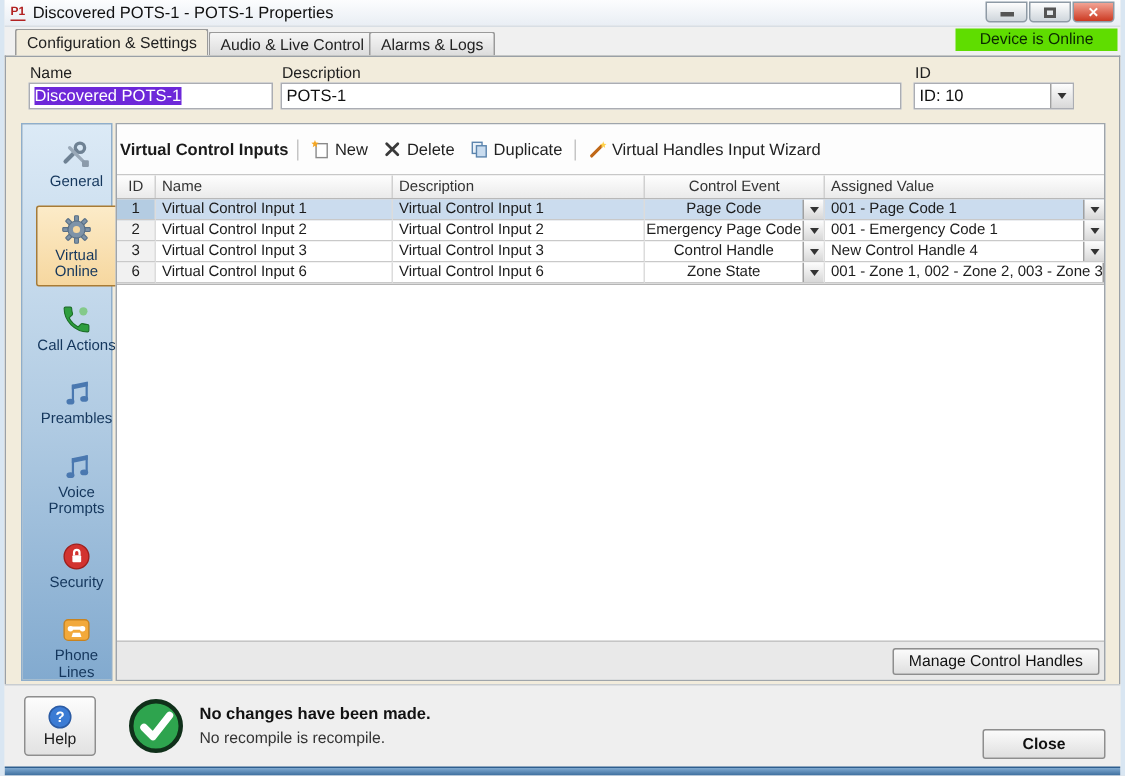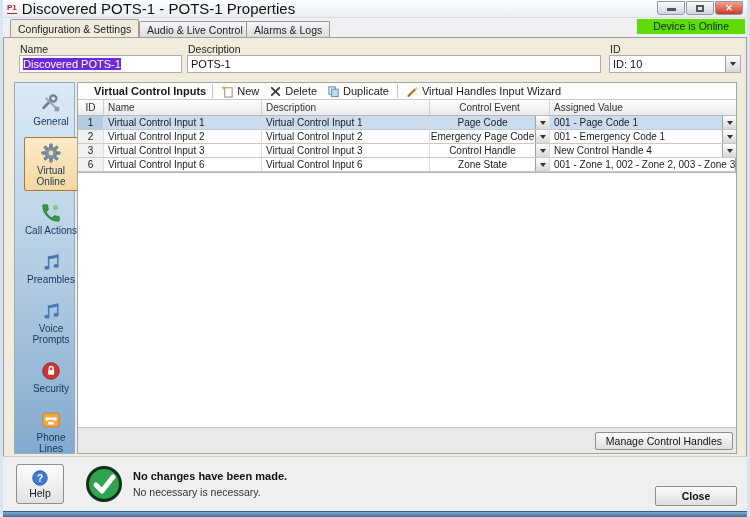--- a/index.html
+++ b/index.html
@@ -8,21 +8,21 @@
     position:relative; width:750px; height:517px; background:#F0F0F0;
     border-left:3px solid #D9E6F2; border-right:3px solid #D9E6F2;
     overflow:hidden; font-size:11px; color:#1a1a1a;
   }
   
   .titlebar{ position:absolute; left:0; top:0; right:0; height:18px;
     background:linear-gradient(#FCFDFE,#E9EEF4); display:flex; align-items:center; padding:0 4px;
     border-bottom:1px solid #D8DEE4;}
   .app-icon{ font-size:8px; font-weight:bold; color:#B22222; border-bottom:1px solid #B22222;
     margin-right:5px; line-height:10px; }
-  .win-title{ font-size:15px; color:#111; }
+  .win-title{ font-size:11px; color:#111; }
   .winbtns{ position:absolute; right:4px; top:1px; display:flex; gap:1px; }
   .winbtn{ width:28px; height:14px; border:1px solid #8E9AA5; border-radius:0 0 3px 3px;
     background:linear-gradient(#FDFDFD,#CFD6DC); display:flex; align-items:flex-end; justify-content:center;
     font-size:8px; color:#444; }
   .winbtn.close{ background:linear-gradient(#F2A394,#CC3A22); color:#fff; font-weight:bold;
     display:flex; align-items:center; font-size:9px;}
   .minglyph{ width:9px; height:3px; background:#555; margin-bottom:3px; }
   .maxglyph{ width:8px; height:7px; border:2px solid #555; margin-bottom:2px; }
   
   .tabstrip{ position:absolute; left:0; top:18px; right:0; height:19px; background:#F0F0F0; }
@@ -48,21 +48,21 @@
   .main{ position:absolute; left:10px; right:9px; top:44px; bottom:2px; display:flex; }
   .sidebar{ width:61px; background:linear-gradient(#DCEAF6 0%, #AFCAE2 55%, #82AACF 100%);
     border:1px solid #8FAECB; padding-top:5px; display:flex; flex-direction:column; align-items:center; gap:6px;}
   .side-item{ width:55px; padding:4px 0 3px; display:flex; flex-direction:column; align-items:center;
     gap:1px; border:1px solid transparent; border-radius:2px; cursor:default;margin-left:13px;}
   .side-item .lbl{ font-size:10px; color:#14365C; text-align:center; line-height:11px; }
   .side-item.selected{ background:linear-gradient(#FCEBC8,#F6D79F); border:1px solid #A87B35; }
   .side-item svg{ width:22px; height:22px; }
   
   .panel{ flex:1; margin-left:2px; background:#fff; border:1px solid #9FA5AB; position:relative; }
-  .ptoolbar{ height:17px; display:flex; align-items:center; padding:0 16px; gap:6px;
+  .ptoolbar{ height:34px; display:flex; align-items:center; padding:0 2px; gap:6px;
     background:#FDFDFD; border-bottom:1px solid #C8C8C8; }
   .ptitle{ font-weight:bold; font-size:11px; }
   .tsep{ width:1px; height:14px; background:#C5C5C5; }
   .tbtn{ display:flex; align-items:center; gap:3px; font-size:11px; color:#222; padding:1px 2px; }
   .tbtn svg{ width:13px; height:13px; }
   
   .table{ border-bottom:1px solid #B5B5B5; }
   .trow{ display:grid; grid-template-columns:26px 158px 168px 120px 1fr; height:14px; }
   .trow.header{ height:16px; background:linear-gradient(#FEFEFE,#EAEAEA); border-bottom:1px solid #B8B8B8; }
   .hcell{ font-size:10px; color:#333; padding:2px 4px 0; border-right:1px solid #D0D0D0; overflow:hidden; white-space:nowrap;}
@@ -126,21 +126,21 @@
 
   <div class="content">
 
     <span class="fld-label" style="left:16px; top:5px;">Name</span>
     <div class="input" style="left:15px; top:17px; width:163px;"><span class="sel">Discovered POTS-1</span></div>
 
     <span class="fld-label" style="left:184px; top:5px;">Description</span>
     <div class="input" style="left:183px; top:17px; width:414px;">POTS-1</div>
 
     <span class="fld-label" style="left:606px; top:5px;">ID</span>
-    <div class="input combo" style="left:605px; top:17px; width:132px;">
+    <div class="input combo" style="left:605px; top:17px; width:107px;">
       <span>ID: 10</span>
       <span class="dd">
           <span></span>
         </span>
     </div>
 
     <div class="main">
 
       <div class="sidebar">
 
@@ -343,19 +343,19 @@
         <circle cx="8" cy="8" r="7.2" fill="#3B7BD4" stroke="#2B5BA4"></circle>
         <text x="8" y="11.6" text-anchor="middle" font-size="10" font-weight="bold" fill="#fff" font-family="Liberation Sans, sans-serif">?</text>
       </svg>
       <span>Help</span>
     </div>
     <svg class="checkmark" width="38" height="38" viewBox="0 0 38 38">
       <circle cx="19" cy="19" r="16.5" fill="#2EA44E" stroke="#10301A" stroke-width="3"></circle>
       <path d="M11 20 l6 6 L28 12" stroke="#fff" stroke-width="5" fill="none" stroke-linecap="round" stroke-linejoin="round"></path>
     </svg>
     <div class="statusmain">No changes have been made.</div>
-    <div class="statussub">No necessary is necessary.</div>
+    <div class="statussub">No recompile is recompile.</div>
     <button class="btn closebtn">Close</button>
   </div>
 
   <div class="bottom-edge"></div>
 
 </div>
 
 </body></html>

